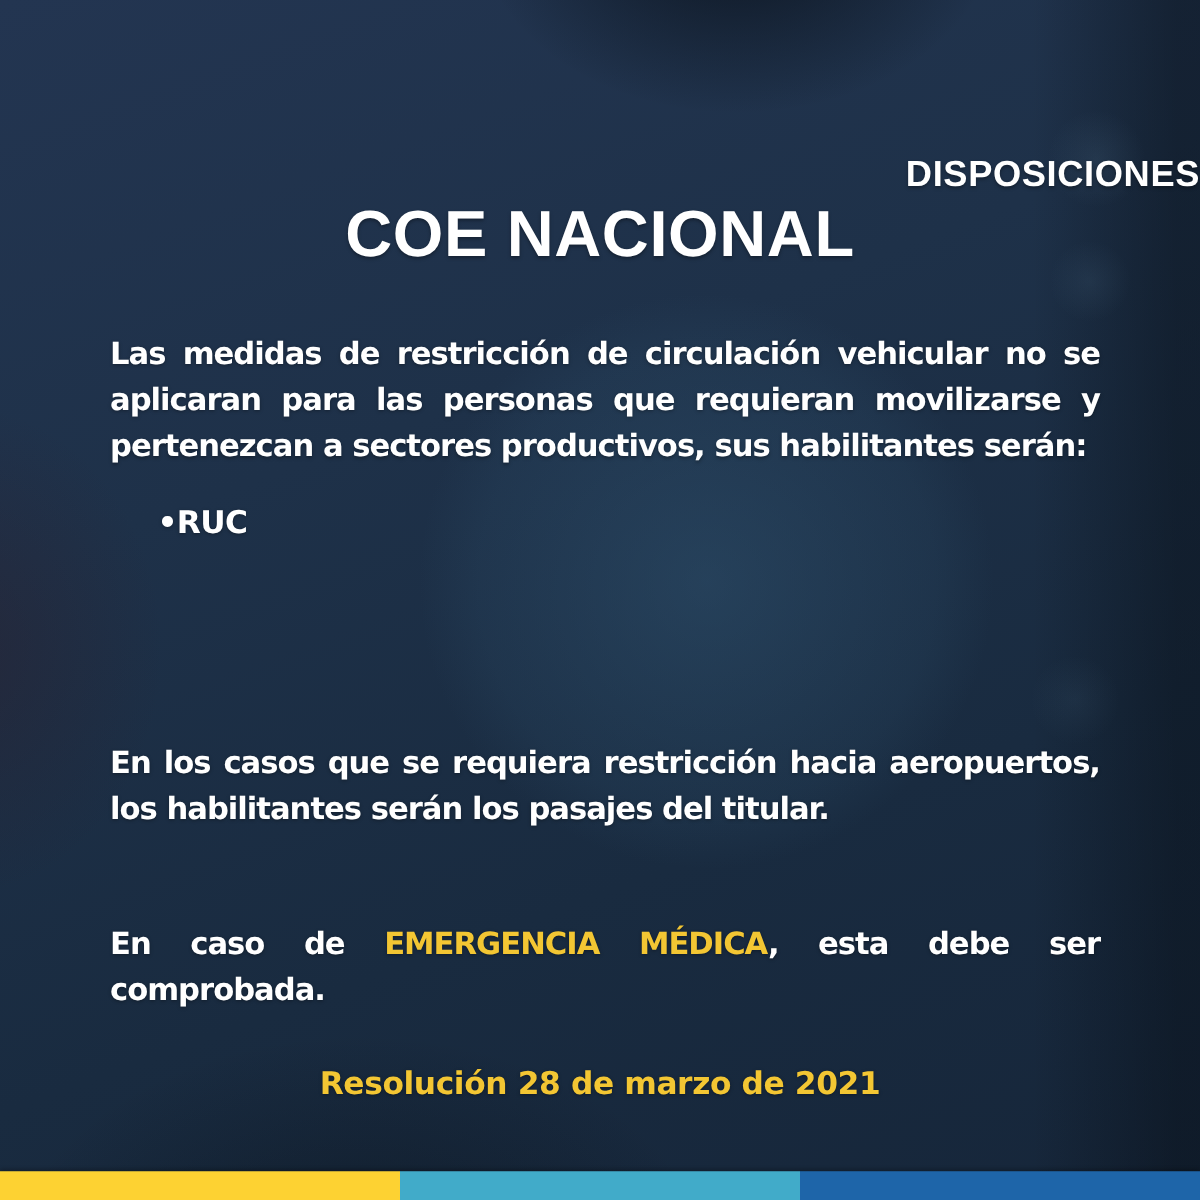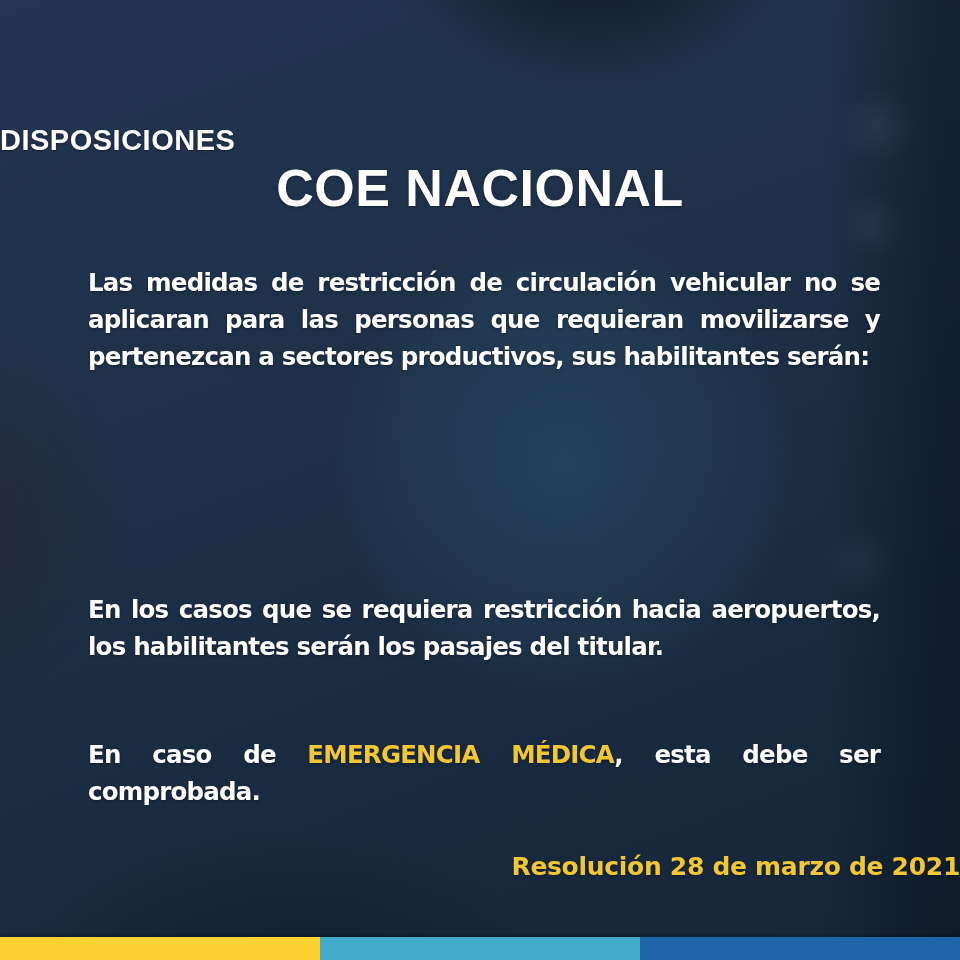--- a/index.html
+++ b/index.html
@@ -27,21 +27,21 @@
   }
 
   .text-block {
     position: absolute;
     color: var(--body-text, #ffffff);
     text-shadow: 0 1px 3px rgba(0,0,0,0.35);
   }
 
   .kicker {
     top: 124px; left: 0; width: 100%;
-    text-align: left;
+    text-align: right;
     font-family: "Liberation Sans", sans-serif;
     font-weight: 700;
     font-size: 29px;
     letter-spacing: 0.5px;
   }
 
   .title {
     top: 158px; left: 0; width: 100%;
     text-align: center;
     font-family: "Liberation Sans", sans-serif;
@@ -73,21 +73,21 @@
     color: var(--body-text, #ffffff);
     font-weight: 700;
     font-size: 25px;
     line-height: 37.5px;
     letter-spacing: -0.5px;
     text-shadow: 0 1px 3px rgba(0,0,0,0.35);
   }
 
   .resolution {
     top: 852px; left: 0; width: 100%;
-    text-align: right;
+    text-align: center;
     font-weight: 700;
     font-size: 25px;
     letter-spacing: -0.3px;
     color: var(--highlight-yellow, #f3c633);
   }
 
   .footer-stripe {
     position: absolute;
     left: 0; bottom: 0;
     width: 100%; height: 23px;
@@ -104,20 +104,21 @@
 
 <div class="bg-photo"></div>
 
 <div class="text-block kicker">DISPOSICIONES</div>
 
 <div class="text-block title">COE NACIONAL</div>
 
 <p class="text-block para para-intro">Las medidas de restricción de circulación vehicular no se aplicaran para las personas que requieran movilizarse y pertenezcan a sectores productivos, sus habilitantes serán:</p>
 
 <ul class="bullet-list">
+  <li><span>•</span><span>RUC</span></li>
 </ul>
 
 <p class="text-block para para-airport">En los casos que se requiera restricción hacia aeropuertos, los habilitantes serán los pasajes del titular.</p>
 
 <p class="text-block para para-emergency"><span>En caso de </span><span class="highlight">EMERGENCIA MÉDICA</span><span>, esta debe ser comprobada.</span></p>
 
 <div class="text-block resolution">Resolución 28 de marzo de 2021</div>
 
 <div class="footer-stripe">
   <div class="stripe-yellow"></div>

